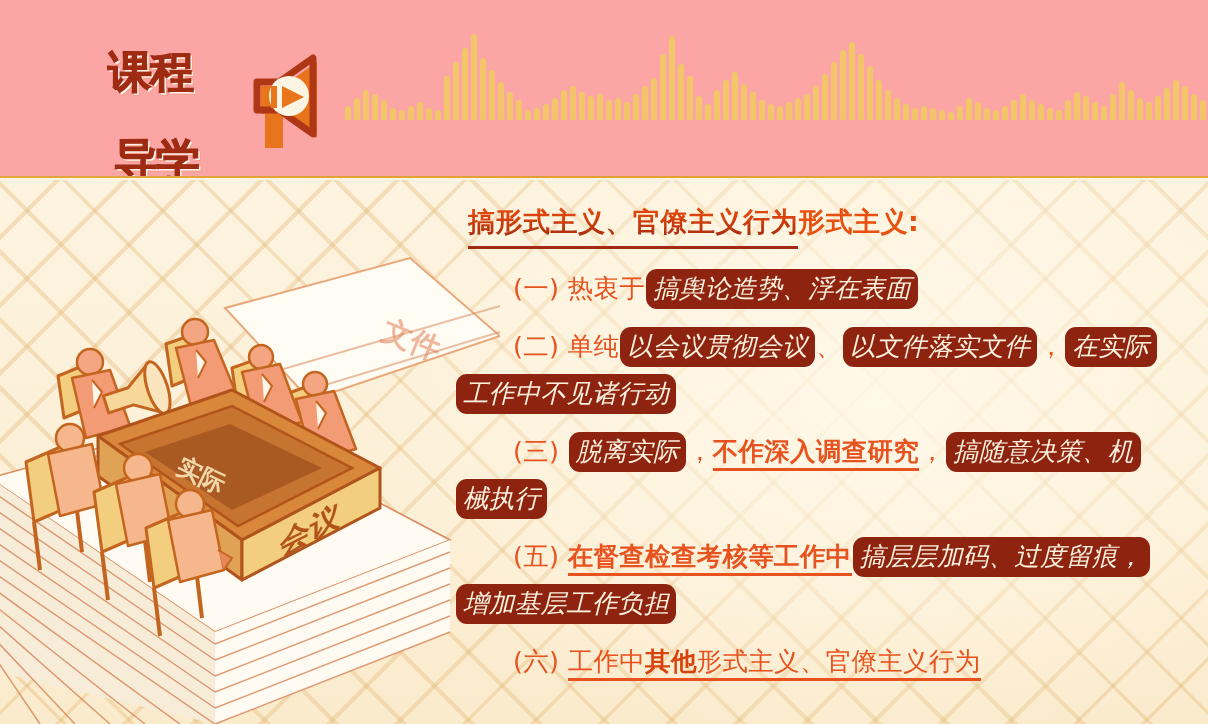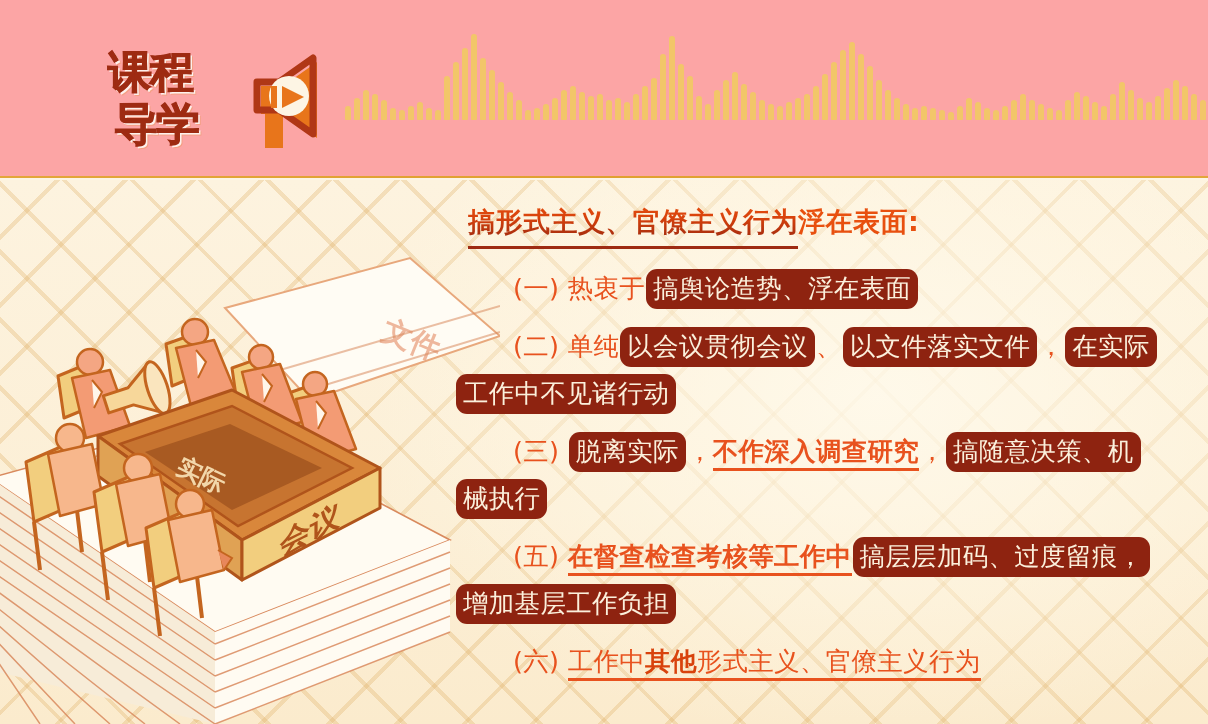--- a/index.html
+++ b/index.html
@@ -17,21 +17,21 @@
 
   #logo-block{position:absolute;left:108px;top:46px;width:118px;height:110px;}
   .logo-line{
     font-family:"DejaVu Sans","Liberation Sans",sans-serif;
     font-weight:bold;font-size:44px;line-height:52px;letter-spacing:-2px;
     color:#9E2B12;
     text-shadow:2px 2px 0 rgba(255,255,255,.85), 3px 3px 0 rgba(230,150,70,.35);
     -webkit-text-stroke:1px #9E2B12;
     white-space:nowrap;
   }
-  #logo-line2{margin-left:6px;}
+  #logo-line2{margin-left:6px;margin-top:36px;}
 
   #speaker-icon{position:absolute;left:243px;top:52px;width:92px;height:96px;}
 
   #waveform{position:absolute;left:345px;top:28px;width:790px;height:92px;
     display:flex;align-items:flex-end;gap:0px;}
   .wbar{width:6px;margin-right:3px;background:#F2C669;border-radius:3px 3px 1px 1px;flex:none;}
 
   
   #body-area{position:absolute;left:0;top:180px;width:1208px;height:544px;overflow:hidden;
     background:
@@ -69,20 +69,21 @@
   }
   .para.p1{margin-top:16px;}
   .num{color:#E8521E;font-weight:normal;}
   .plain{color:#E8521E;text-align:center;}
   .hl{
     background:#8E2310;color:#FBF0DC;border-radius:11px;
     padding:4px 7px 6px 7px;
     box-decoration-break:clone;-webkit-box-decoration-break:clone;
     font-weight:normal;
     margin:0 1px;
+    font-style:italic;
   }
   .uline{
     color:#E8521E;font-weight:bold;
     border-bottom:3px solid #E8521E;
     padding-bottom:2px;
   }
   .uline-soft{
     color:#E8521E;font-weight:normal;
     border-bottom:3px solid #E8521E;
     padding-bottom:2px;
@@ -320,21 +321,21 @@
             <path d="M238 310 L252 318 L244 330" fill="#E8875B" stroke="#C4651F" stroke-width="2"></path>
           </g>
         </g>
       </g>
     </svg>
   </div>
 
   <div id="content">
 
     <div id="doc-title">
-      <span class="title-part grad-red">搞形式主义、官僚主义行为</span><span class="title-tail">浮在表面:</span>
+      <span class="title-part grad-red">搞形式主义、官僚主义行为</span><span class="title-tail">形式主义:</span>
     </div>
 
     <div id="items-container">
         <div class="para p1"><span class="num">(一) </span><span class="plain">热衷于</span><span class="hl">搞舆论造势、浮在表面</span></div>
         <div class="para"><span class="num">(二) </span><span class="plain">单纯</span><span class="hl">以会议贯彻会议</span><span class="plain">、</span><span class="hl">以文件落实文件</span><span class="plain">，</span><span class="hl">在实际工作中不见诸行动</span></div>
         <div class="para"><span class="num">(三) </span><span class="hl">脱离实际</span><span class="plain">，</span><span class="uline">不作深入调查研究</span><span class="plain">，</span><span class="hl">搞随意决策、机械执行</span></div>
         <div class="para"><span class="num">(五) </span><span class="uline">在督查检查考核等工作中</span><span class="hl">搞层层加码、过度留痕，增加基层工作负担</span></div>
         <div class="para"><span class="num">(六) </span><span class="uline-soft"><span>工作中</span><span class="bold-accent">其他</span><span>形式主义、官僚主义行为</span></span></div>
       </div>
   </div>

